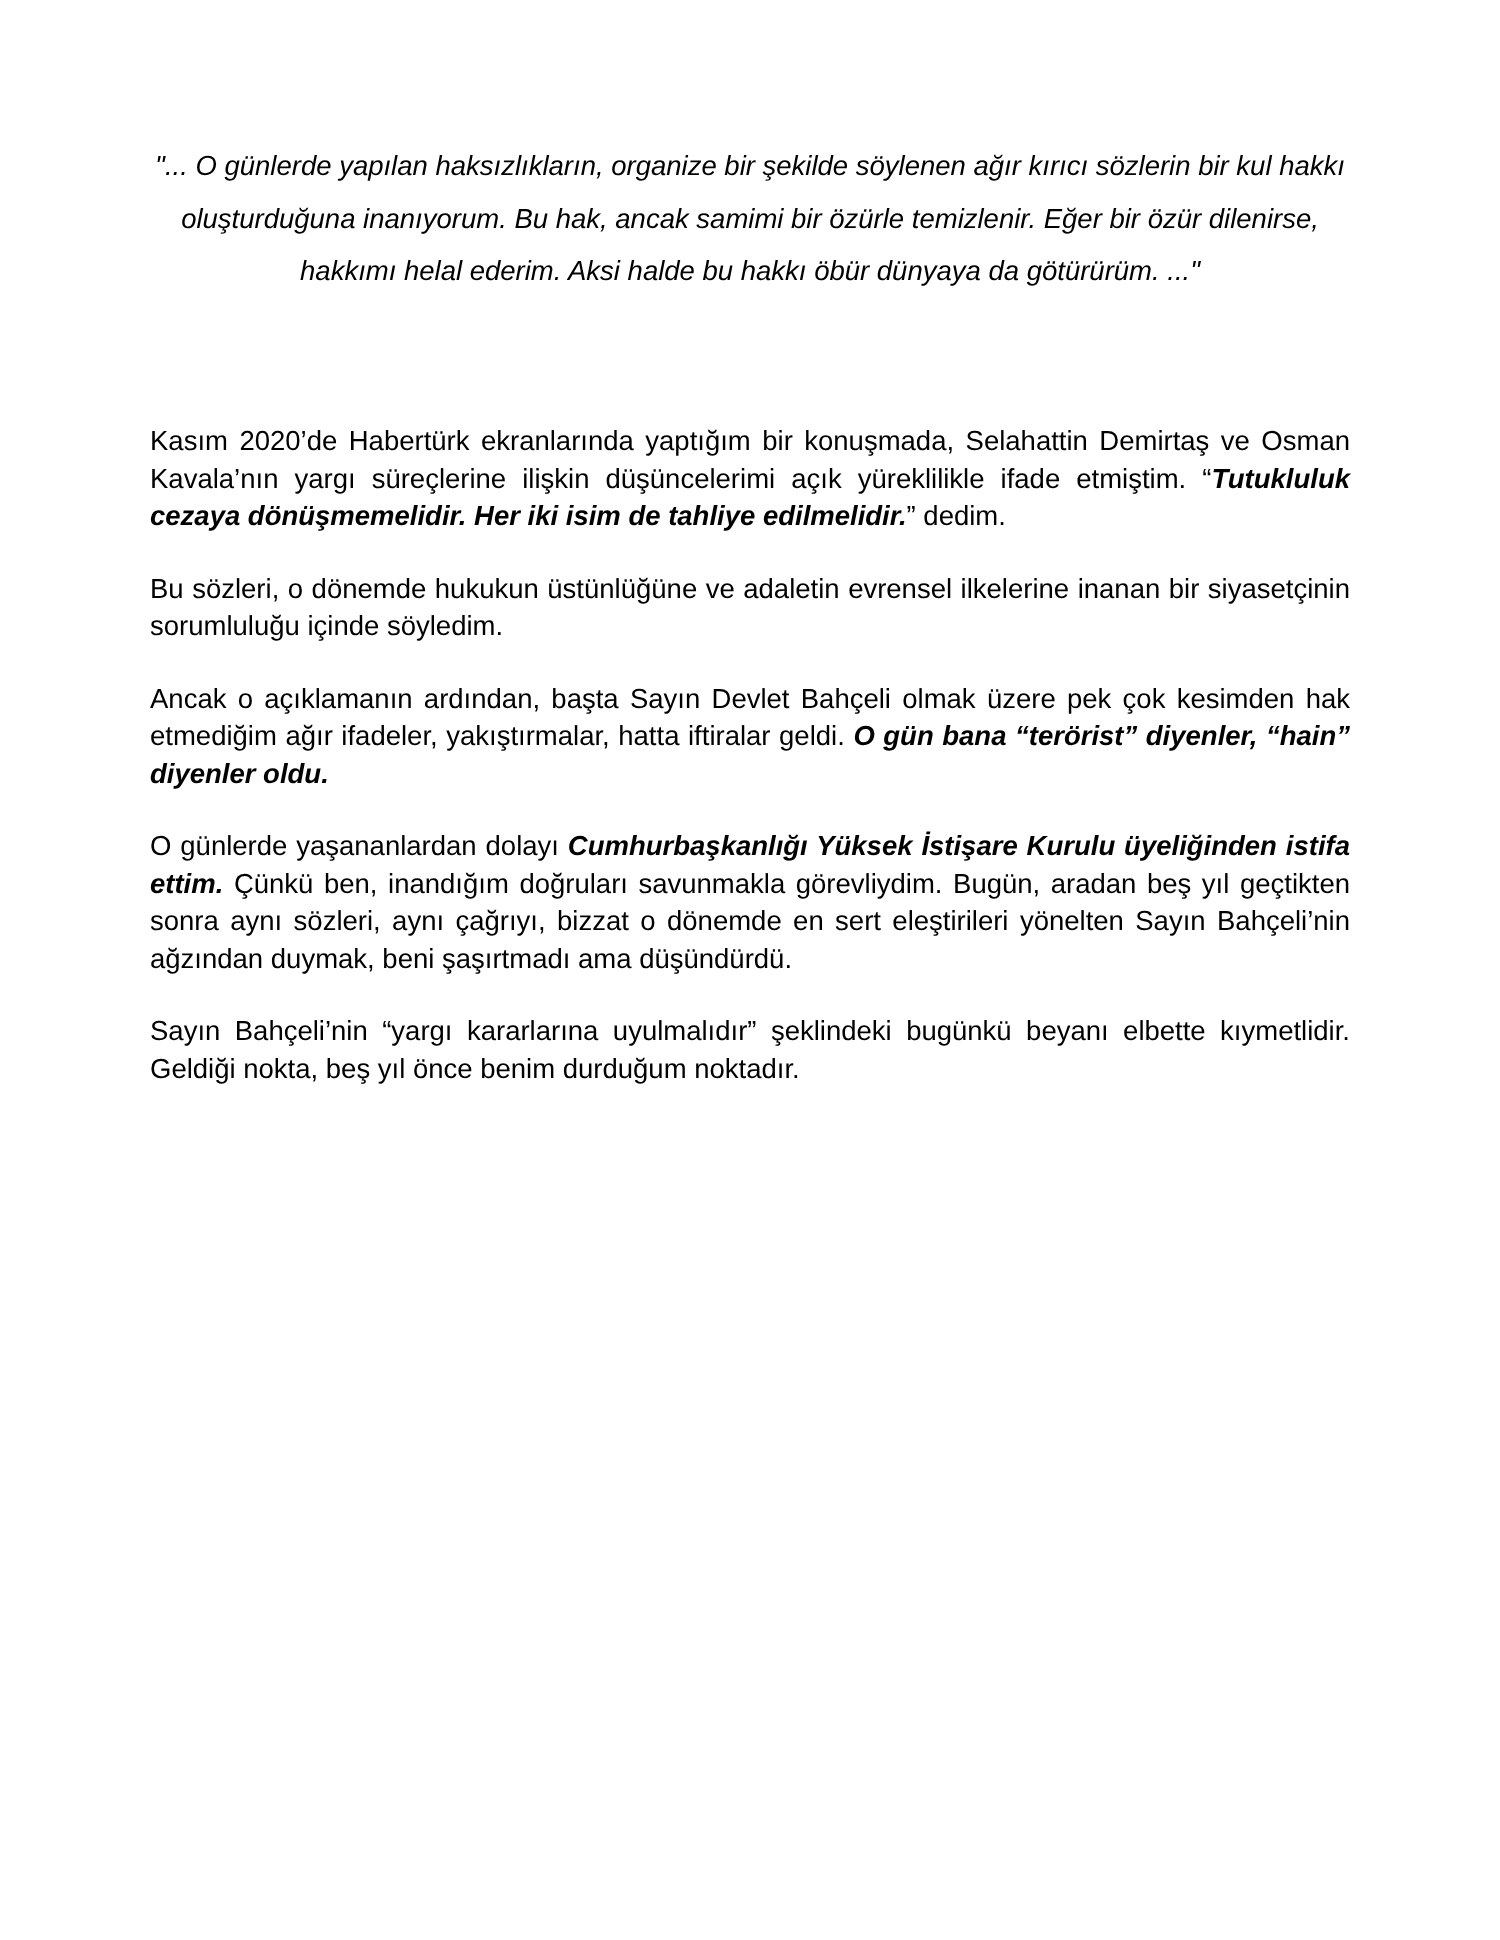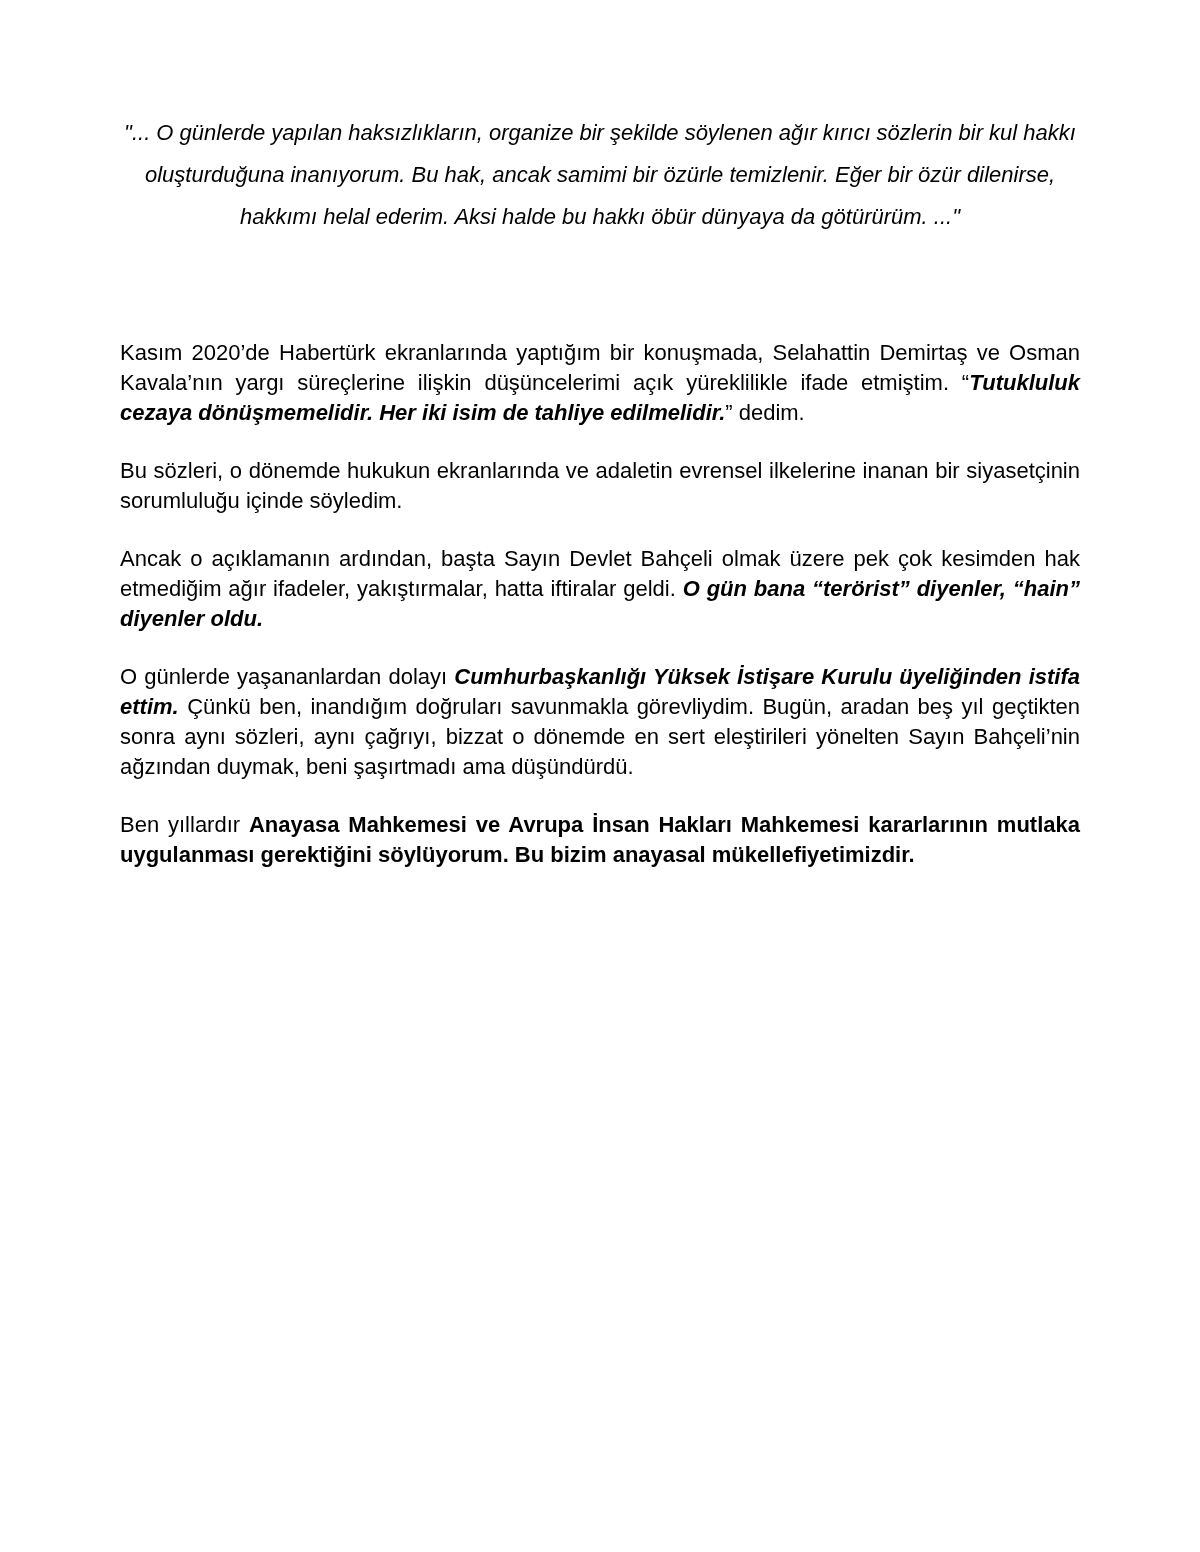--- a/index.html
+++ b/index.html
@@ -51,18 +51,18 @@
     font-style: italic;
   }
 </style>
 </head>
 <body>
 
 <div class="page">
   <blockquote class="quote">"... O günlerde yapılan haksızlıkların, organize bir şekilde söylenen ağır kırıcı sözlerin bir kul hakkı oluşturduğuna inanıyorum. Bu hak, ancak samimi bir özürle temizlenir. Eğer bir özür dilenirse, hakkımı helal ederim. Aksi halde bu hakkı öbür dünyaya da götürürüm. ..."</blockquote>
   <main class="body-text" id="doc-body">
       <p class="para"><span class="run-regular">Kasım 2020’de Habertürk ekranlarında yaptığım bir konuşmada, Selahattin Demirtaş ve Osman Kavala’nın yargı süreçlerine ilişkin düşüncelerimi açık yüreklilikle ifade etmiştim. “</span><span class="run-bold-italic">Tutukluluk cezaya dönüşmemelidir. Her iki isim de tahliye edilmelidir.</span><span class="run-regular">” dedim.</span></p>
-      <p class="para"><span class="run-regular">Bu sözleri, o dönemde hukukun ekranlarında ve adaletin evrensel ilkelerine inanan bir siyasetçinin sorumluluğu içinde söyledim.</span></p>
+      <p class="para"><span class="run-regular">Bu sözleri, o dönemde hukukun üstünlüğüne ve adaletin evrensel ilkelerine inanan bir siyasetçinin sorumluluğu içinde söyledim.</span></p>
       <p class="para"><span class="run-regular">Ancak o açıklamanın ardından, başta Sayın Devlet Bahçeli olmak üzere pek çok kesimden hak etmediğim ağır ifadeler, yakıştırmalar, hatta iftiralar geldi. </span><span class="run-bold-italic">O gün bana “terörist” diyenler, “hain” diyenler oldu.</span></p>
       <p class="para"><span class="run-regular">O günlerde yaşananlardan dolayı </span><span class="run-bold-italic">Cumhurbaşkanlığı Yüksek İstişare Kurulu üyeliğinden istifa ettim.</span><span class="run-regular"> Çünkü ben, inandığım doğruları savunmakla görevliydim. Bugün, aradan beş yıl geçtikten sonra aynı sözleri, aynı çağrıyı, bizzat o dönemde en sert eleştirileri yönelten Sayın Bahçeli’nin ağzından duymak, beni şaşırtmadı ama düşündürdü.</span></p>
-      <p class="para"><span class="run-regular">Ben yıllardır </span><span class="run-bold">Anayasa Mahkemesi ve Avrupa İnsan Hakları Mahkemesi kararlarının mutlaka uygulanması gerektiğini söylüyorum. Bu bizim anayasal mükellefiyetimizdir.</span></p>
+      <p class="para"><span class="run-regular">Sayın Bahçeli’nin “yargı kararlarına uyulmalıdır” şeklindeki bugünkü beyanı elbette kıymetlidir. Geldiği nokta, beş yıl önce benim durduğum noktadır.</span></p>
     </main>
 </div>
 
 </body></html>

